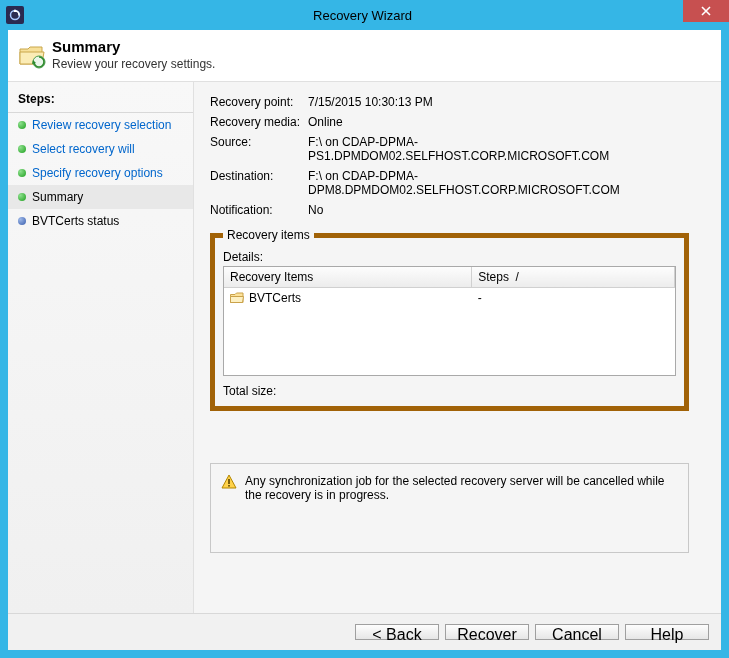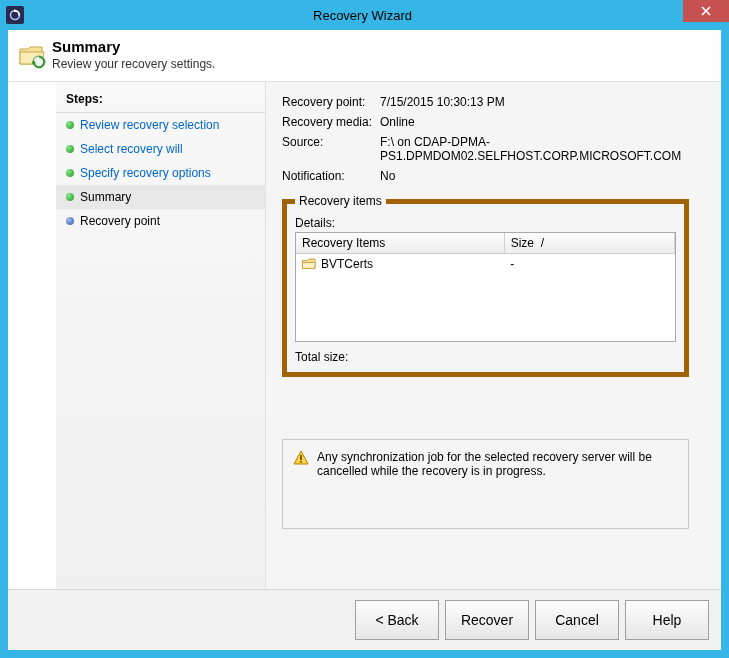--- a/index.html
+++ b/index.html
@@ -81,25 +81,24 @@
     font-size: 12px;
     color: #333;
     margin-top: 2px;
   }
   .body {
     flex: 1;
     display: flex;
     min-height: 0;
   }
   .sidebar {
-    width: 210px;
+    width: 186px;
     background: linear-gradient(to bottom, #f8f8f8 0, #f0f0f0 100%);
     border-right: 1px solid #e0e0e0;
     padding: 6px 0 0 0;
-    margin-left: 48px;
   }
   .sidebar .steps-label {
     font-weight: 600;
     padding: 4px 10px 6px 10px;
     border-bottom: 1px solid #d8d8d8;
   }
   .sidebar .step {
     display: flex;
     align-items: center;
     gap: 6px;
@@ -198,24 +197,24 @@
   .footer {
     border-top: 1px solid #d8d8d8;
     background: #f1f1f1;
     padding: 10px 12px;
     display: flex;
     justify-content: flex-end;
     gap: 6px;
   }
   .btn {
     min-width: 84px;
-    height: 40px;
+    height: 16px;
     background: linear-gradient(to bottom, #fdfdfd, #e6e6e6);
     border: 1px solid #9f9f9f;
-    font-size: 14px;
+    font-size: 16px;
     font-family: inherit;
     cursor: pointer;
   }
 </style>
 </head>
 <body>
 
 <div class="window">
   <div class="titlebar">
     <div class="app-icon">
@@ -265,51 +264,55 @@
         <div class="step">
           <span class="bullet done"></span>
           <span>Specify recovery options</span>
         </div>
         <div class="step current">
           <span class="bullet current"></span>
           <span>Summary</span>
         </div>
         <div class="step pending">
           <span class="bullet pending"></span>
-          <span>Recovery point</span>
+          <span>BVTCerts status</span>
         </div>
       </div>
 
       <div class="main">
         <div class="kv-row">
           <div class="k">Recovery point:</div>
           <div class="v">7/15/2015 10:30:13 PM</div>
         </div>
         <div class="kv-row">
           <div class="k">Recovery media:</div>
           <div class="v">Online</div>
         </div>
         <div class="kv-row">
           <div class="k">Source:</div>
           <div class="v">F:\ on CDAP-DPMA-PS1.DPMDOM02.SELFHOST.CORP.MICROSOFT.COM</div>
+        </div>
+        <div class="kv-row">
+          <div class="k">Destination:</div>
+          <div class="v">F:\ on CDAP-DPMA-DPM8.DPMDOM02.SELFHOST.CORP.MICROSOFT.COM</div>
         </div>
         <div class="kv-row">
           <div class="k">Notification:</div>
           <div class="v">No</div>
         </div>
 
         <fieldset class="recovery-items">
           <legend>Recovery items</legend>
           <div class="details-label">Details:</div>
           <div class="table-wrap">
             <table class="tbl">
               <thead>
                 <tr>
                   <th style="width:55%">Recovery Items</th>
-                  <th><span>Size</span>&nbsp;&nbsp;/</th>
+                  <th><span>Steps</span>&nbsp;&nbsp;/</th>
                 </tr>
               </thead>
               <tbody>
                 <tr>
                   <td>
                     <div class="folder-cell">
                       <svg class="folder-icon" viewBox="0 0 14 12">
                         <path d="M0.5 2.5 L5 2.5 L6.5 1 L13 1 L13 10.5 L0.5 10.5 Z" fill="#fce29a" stroke="#caa24a"></path>
                         <path d="M0.5 4.5 L13.5 4.5 L12.5 10.5 L0.5 10.5 Z" fill="#fdf0c2" stroke="#caa24a"></path>
                       </svg>

